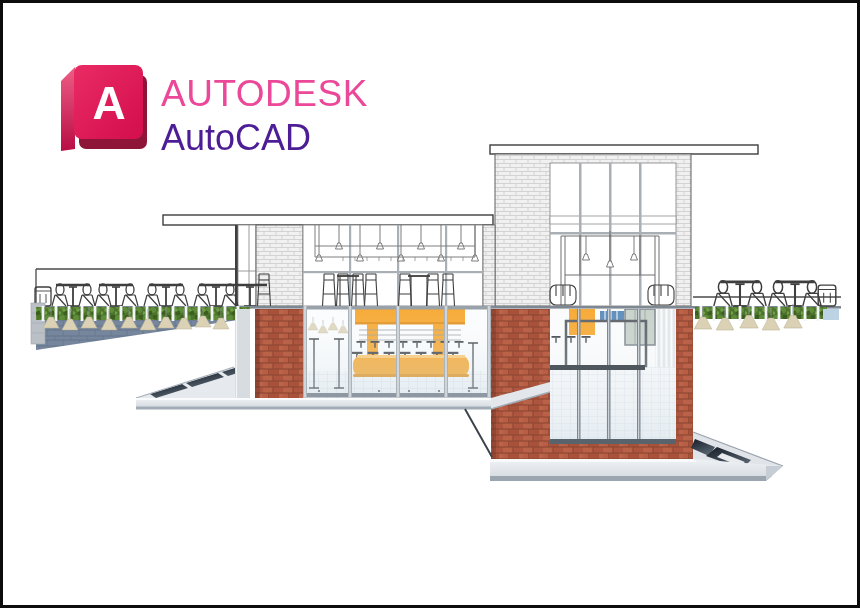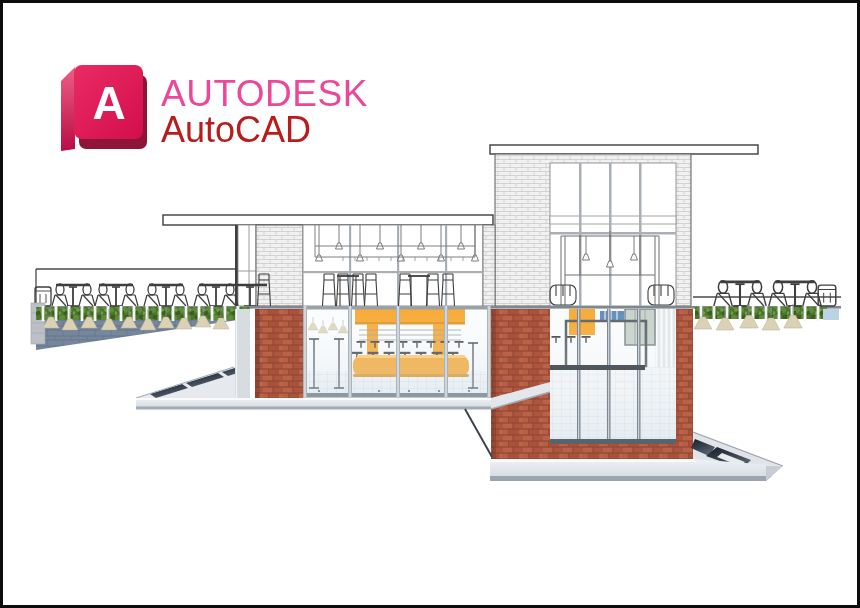--- a/index.html
+++ b/index.html
@@ -4,21 +4,21 @@
 <style>
   html,body{margin:0;padding:0;background:#888;}
   .frame{
     position:relative;width:860px;height:608px;box-sizing:border-box;
     background:#fff;border:3px solid #0c0c0c;overflow:hidden;
     font-family:"Liberation Sans",sans-serif;
   }
   .logo{position:absolute;left:58px;top:62px;display:flex;align-items:flex-start;gap:12px;}
   .logo-text{padding-top:10px;line-height:1;}
   .brand{font-size:37px;font-weight:400;letter-spacing:0.5px;color:#ec4899;}
-  .product{font-size:36px;font-weight:500;letter-spacing:0px;color:#b91c1c;margin-top:0;}
+  .product{font-size:36px;font-weight:500;letter-spacing:0px;color:#4c1d95;margin-top:8px;}
   .scene{position:absolute;left:0;top:0;width:860px;height:608px;}
 
   
   .c-orange{fill:var(--orange);}
   .c-orange-deep{fill:var(--orange_deep);}
   .c-cream{fill:var(--cream);stroke:var(--cream_dark);stroke-width:.5;}
   .c-paleblue{fill:var(--pale_blue);}
   .c-blue{fill:var(--blue_accent);}
   .ln{stroke:var(--line);fill:none;}
   .lnf{stroke:var(--line);fill:#ffffff;}

